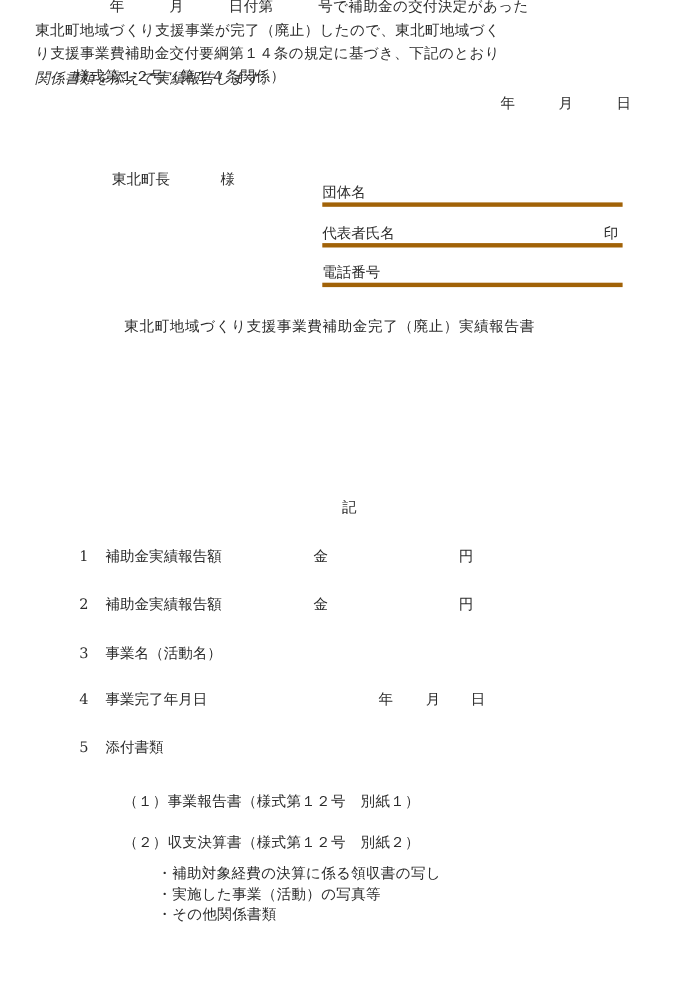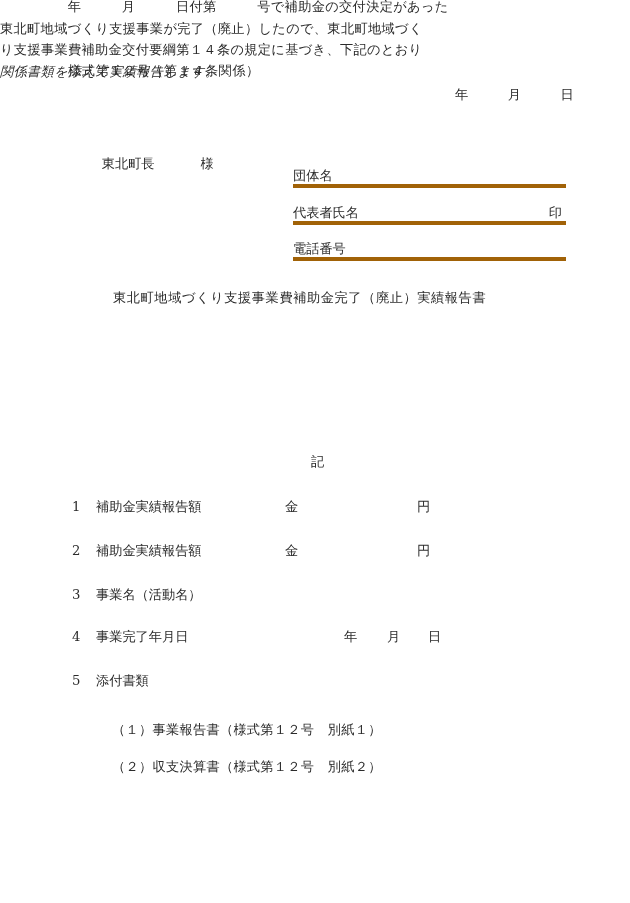--- a/index.html
+++ b/index.html
@@ -53,21 +53,21 @@
     white-space: pre;
   }
   #field-group-name  { top: 166px; }
   #field-group-rep   { top: 203px; }
   #field-group-phone { top: 239px; }
 
   
   #doc-title { left: 113px; top: 291px; letter-spacing: .6px; }
 
   
-  #body-paragraph { left: 89px; top: 343px; }
+  #body-paragraph { left: 89px; top: 343px; padding-left: 32px; }
   #body-paragraph .bline { display: block; margin-bottom: 8.5px; letter-spacing: .35px; }
   #body-paragraph .bline:last-child { margin-bottom: 12px; font-style: italic; }
 
   
   #ki-marker { left: 311px; top: 455px; }
 
   
   .item-no   { position: absolute; left: 72px; white-space: pre; }
   .item-text { position: absolute; left: 96px; white-space: pre; }
   .item-amt  { position: absolute; left: 285px; white-space: pre; }
@@ -149,14 +149,19 @@
   <span class="date-d row4">日</span>
 
   <span class="item-no row5">5</span>
   <span class="item-text row5">添付書類</span>
 
   <div id="attachment-list">
     <span class="sub-item">（１）事業報告書（様式第１２号　別紙１）</span>
     <span class="sub-item">（２）収支決算書（様式第１２号　別紙２）</span>
   </div>
 
+  <div id="bullet-list">
+    <span class="bullet-item">・補助対象経費の決算に係る領収書の写し</span>
+    <span class="bullet-item">・実施した事業（活動）の写真等</span>
+    <span class="bullet-item">・その他関係書類</span>
+  </div>
 
 </div>
 
 </body></html>

